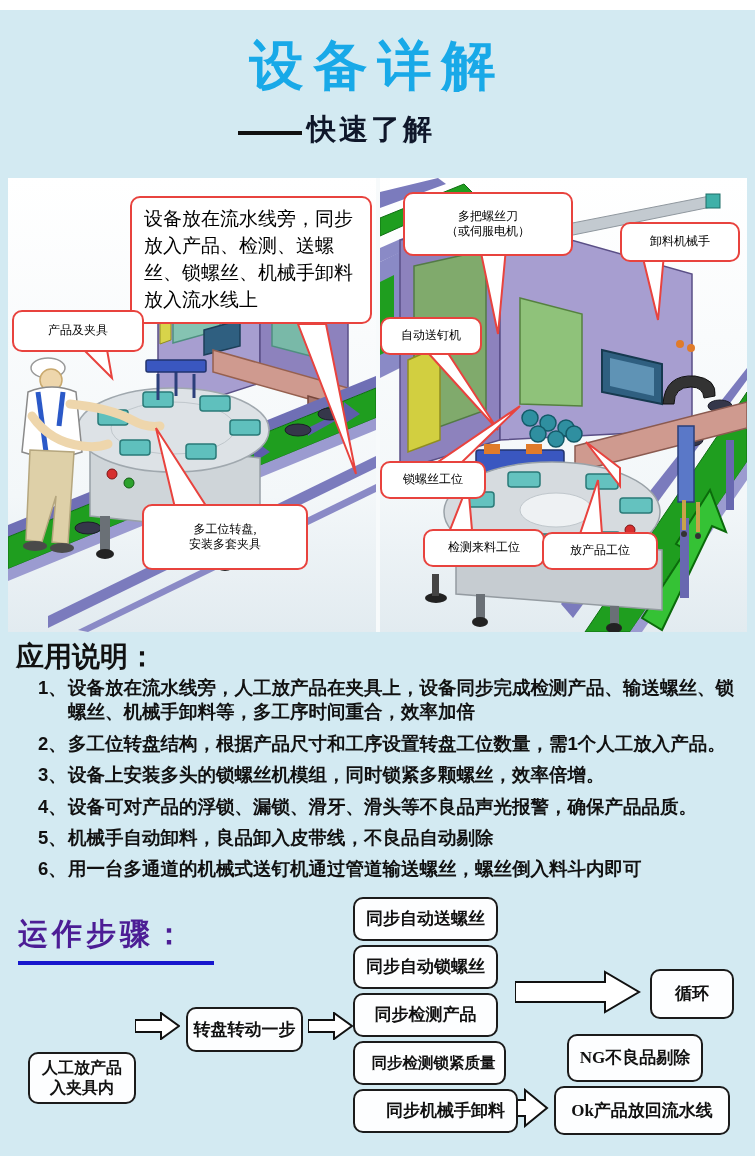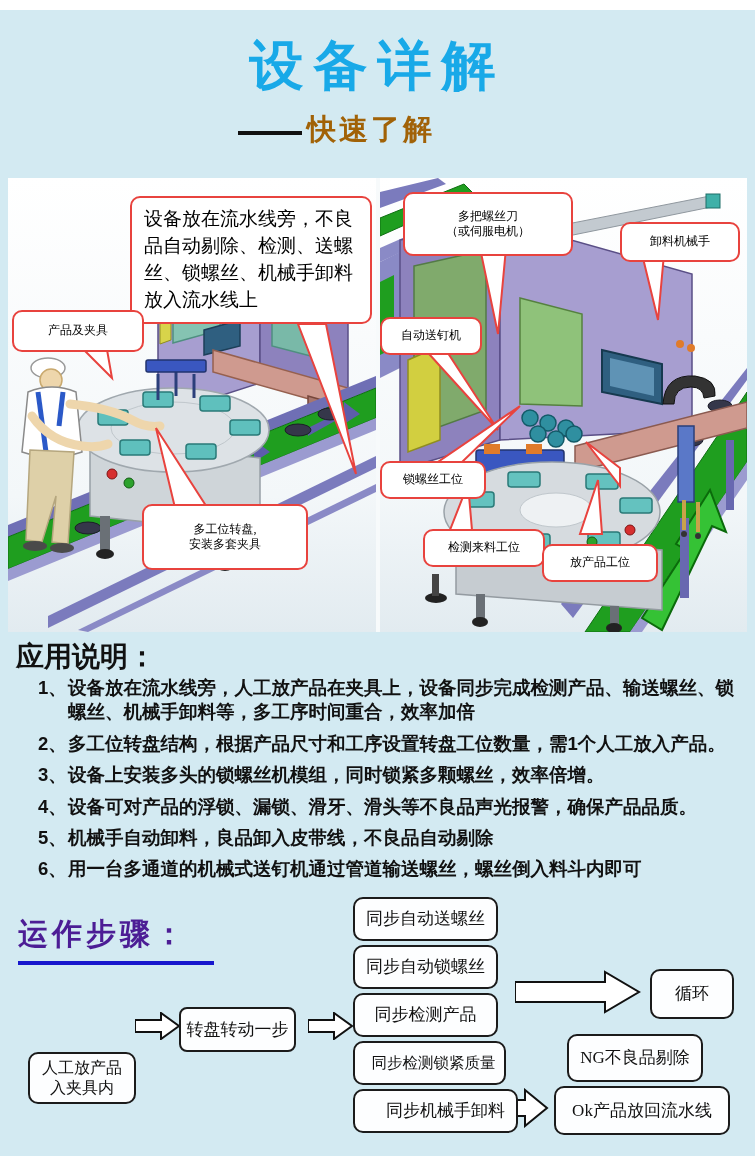--- a/index.html
+++ b/index.html
@@ -5,21 +5,21 @@
   html,body{margin:0;padding:0;background:#ffffff;}
   .page{position:relative;width:755px;height:1156px;background:#d3eaf2;overflow:hidden;
         font-family:"Liberation Sans","DejaVu Sans",sans-serif;}
   .top-strip{position:absolute;left:0;top:0;width:755px;height:10px;background:#ffffff;}
 
   
   .title{position:absolute;left:0;top:30px;width:755px;text-align:center;
          font-size:54px;font-weight:bold;letter-spacing:10px;color:#18a9e8;}
   .subtitle-dash{position:absolute;left:238px;top:131px;width:64px;height:4px;background:#111;}
   .subtitle{position:absolute;left:307px;top:110px;font-size:29px;font-weight:bold;
-            letter-spacing:3px;color:#a16207;text-align:right;}
+            letter-spacing:3px;color:#0f172a;text-align:right;}
 
   
   .figures{position:absolute;left:8px;top:178px;width:739px;height:454px;background:#f7fafb;}
   .panel{position:absolute;top:0;height:454px;}
   .panel-left{left:0;width:368px;}
   .panel-right{left:372px;width:367px;}
   .panel svg.illus{position:absolute;left:0;top:0;z-index:1;}
   svg.tails{position:absolute;left:0;top:0;z-index:2;pointer-events:none;}
   .callout{position:absolute;z-index:3;background:#fff;border:2px solid #e8433e;border-radius:10px;
            padding:3px 8px;color:#000;text-align:center;line-height:1.28;white-space:pre-line;
@@ -34,21 +34,21 @@
   .app-item .num{flex:0 0 30px;}
   .app-item .txt{flex:1;}
 
   
   .steps-heading{position:absolute;left:18px;top:914px;font-size:30px;font-weight:bold;
                  letter-spacing:4px;color:#4c1d95;border-bottom:4px solid #1717cd;
                  padding:0 26px 6px 0;}
   .fbox{position:absolute;background:#fdfeff;border:2px solid #1b1b1b;border-radius:10px;
         display:flex;align-items:center;justify-content:center;text-align:center;
         font-family:"Liberation Serif","DejaVu Serif",serif;font-size:17px;color:#111;
-        white-space:pre-line;line-height:1.25;z-index:2;}
+        white-space:pre-line;line-height:1.25;z-index:2;font-weight:bold;}
   .farrow{position:absolute;z-index:1;}
 </style>
 </head>
 <body>
 
 <div class="page">
   <div class="top-strip"></div>
 
   <div class="title">设备详解</div>
   <div class="subtitle-dash"></div>
@@ -132,21 +132,21 @@
       </svg>
 
       <svg class="tails" width="368" height="454" viewBox="0 0 368 454">
         <g fill="#ffffff" stroke="#e8433e" stroke-width="2">
           <polygon points="290,146 318,146 348,296"></polygon>
           <polygon points="70,166 98,166 104,200"></polygon>
           <polygon points="168,334 202,334 148,250"></polygon>
         </g>
       </svg>
 
-      <div class="callout big" style="left:122px;top:18px;width:214px;">设备放在流水线旁，不良品自动剔除、检测、送螺丝、锁螺丝、机械手卸料放入流水线上</div>
+      <div class="callout big" style="left:122px;top:18px;width:214px;">设备放在流水线旁，同步放入产品、检测、送螺丝、锁螺丝、机械手卸料放入流水线上</div>
       <div class="callout" style="left:4px;top:132px;width:112px;height:32px;">产品及夹具</div>
       <div class="callout" style="left:134px;top:326px;width:146px;height:56px;">多工位转盘,
 安装多套夹具</div>
     </div>
 
     <div class="panel panel-right">
       <svg class="illus" width="367" height="454" viewBox="0 0 367 454">
         <defs>
           <linearGradient id="bgR" x1="0" y1="0" x2="0" y2="1">
             <stop offset="0" stop-color="#ffffff"></stop>
@@ -247,21 +247,21 @@
           <polygon points="200,356 222,356 218,302"></polygon>
         </g>
       </svg>
 
       <div class="callout" style="left:23px;top:14px;width:150px;height:54px;">多把螺丝刀
 （或伺服电机）</div>
       <div class="callout" style="left:240px;top:44px;width:100px;height:30px;">卸料机械手</div>
       <div class="callout" style="left:0px;top:139px;width:82px;height:28px;">自动送钉机</div>
       <div class="callout" style="left:0px;top:283px;width:86px;height:28px;">锁螺丝工位</div>
       <div class="callout" style="left:43px;top:351px;width:102px;height:28px;">检测来料工位</div>
-      <div class="callout" style="left:162px;top:354px;width:96px;height:28px;margin-top:12px;">放产品工位</div>
+      <div class="callout" style="left:162px;top:354px;width:96px;height:28px;">放产品工位</div>
     </div>
   </div>
 
   <div class="app-heading">应用说明：</div>
   <div class="app-list">
     <div class="app-item">
         <span class="num">1、</span>
         <span class="txt">设备放在流水线旁，人工放产品在夹具上，设备同步完成检测产品、输送螺丝、锁螺丝、机械手卸料等，多工序时间重合，效率加倍</span>
       </div>
     <div class="app-item">
@@ -286,21 +286,21 @@
       </div>
   </div>
 
   <div class="steps-heading">运作步骤：</div>
 
   <div class="fbox" style="left:28px;top:1052px;width:104px;height:48px;font-size:16px;">人工放产品
 入夹具内</div>
   <svg class="farrow" style="left:135px;top:1012px;" width="45" height="28" viewBox="0 0 45 28">
       <polygon points="0,8 26,8 26,1 44,14 26,27 26,20 0,20" fill="#fff" stroke="#111" stroke-width="2"></polygon>
     </svg>
-  <div class="fbox" style="left:179px;top:1007px;width:113px;height:41px;border-radius:8px;">转盘转动一步</div>
+  <div class="fbox" style="left:186px;top:1007px;width:113px;height:41px;">转盘转动一步</div>
   <svg class="farrow" style="left:308px;top:1012px;" width="45" height="28" viewBox="0 0 45 28">
       <polygon points="0,8 26,8 26,1 44,14 26,27 26,20 0,20" fill="#fff" stroke="#111" stroke-width="2"></polygon>
     </svg>
 
   <div class="fbox" style="left:353px;top:897px;width:141px;height:40px;">同步自动送螺丝</div>
   <div class="fbox" style="left:353px;top:945px;width:141px;height:40px;">同步自动锁螺丝</div>
   <div class="fbox" style="left:353px;top:993px;width:141px;height:40px;">同步检测产品</div>
   <div class="fbox" style="left:353px;top:1041px;width:141px;height:40px;font-size:15.5px;padding-left:8px;">同步检测锁紧质量</div>
   <div class="fbox" style="left:353px;top:1089px;width:141px;height:40px;padding-left:20px;">同步机械手卸料</div>
 

